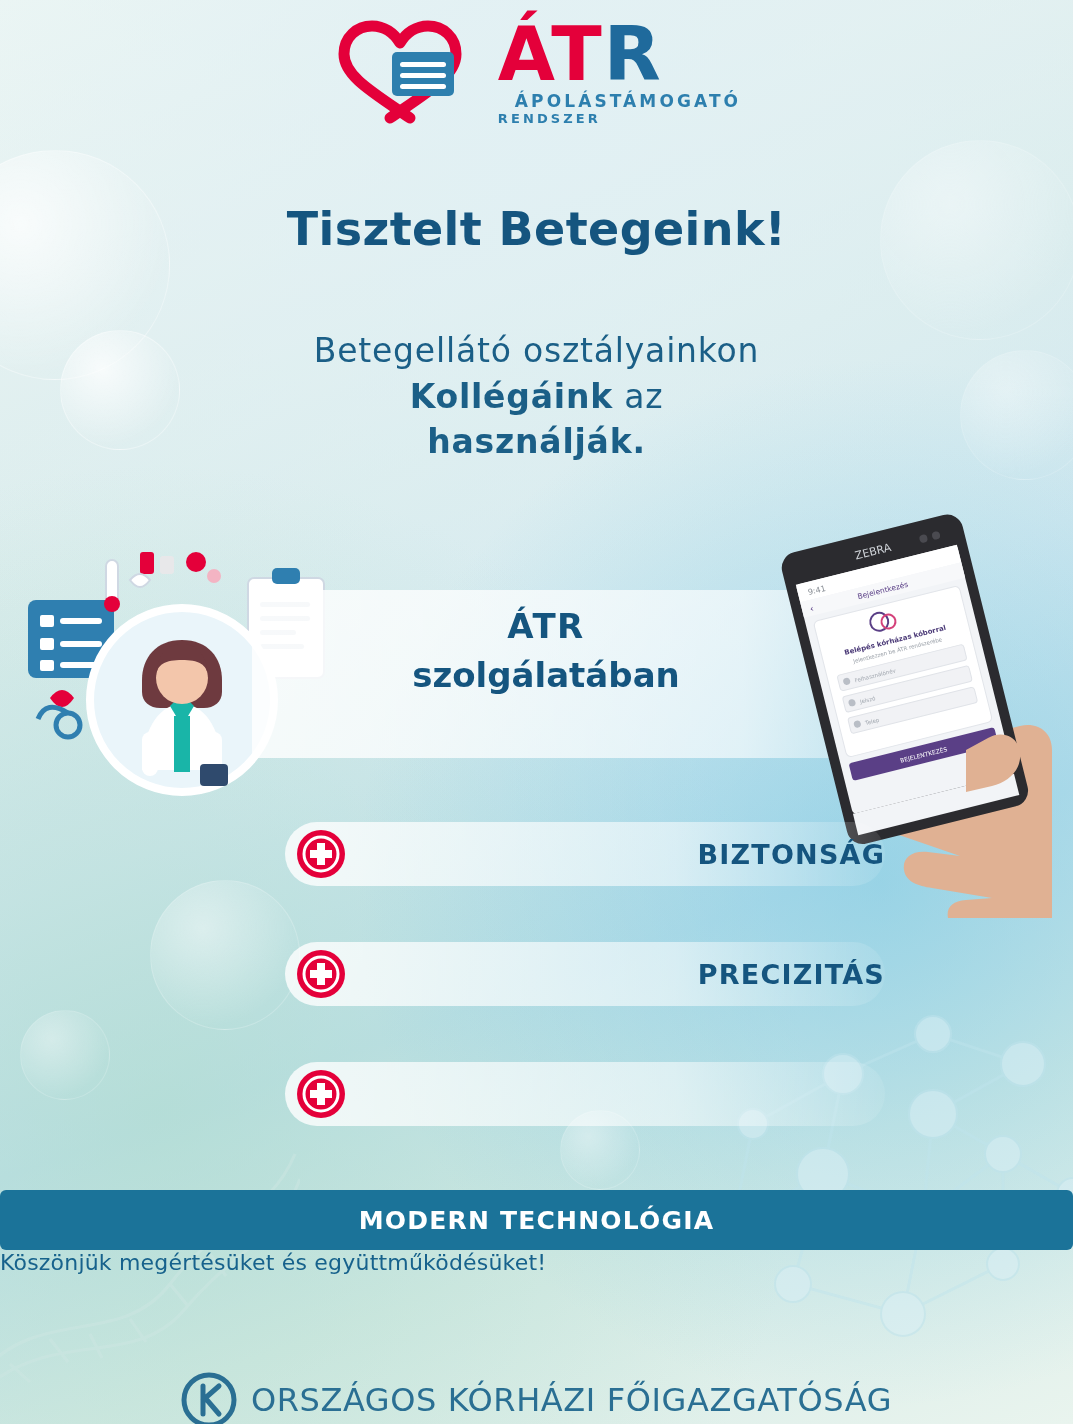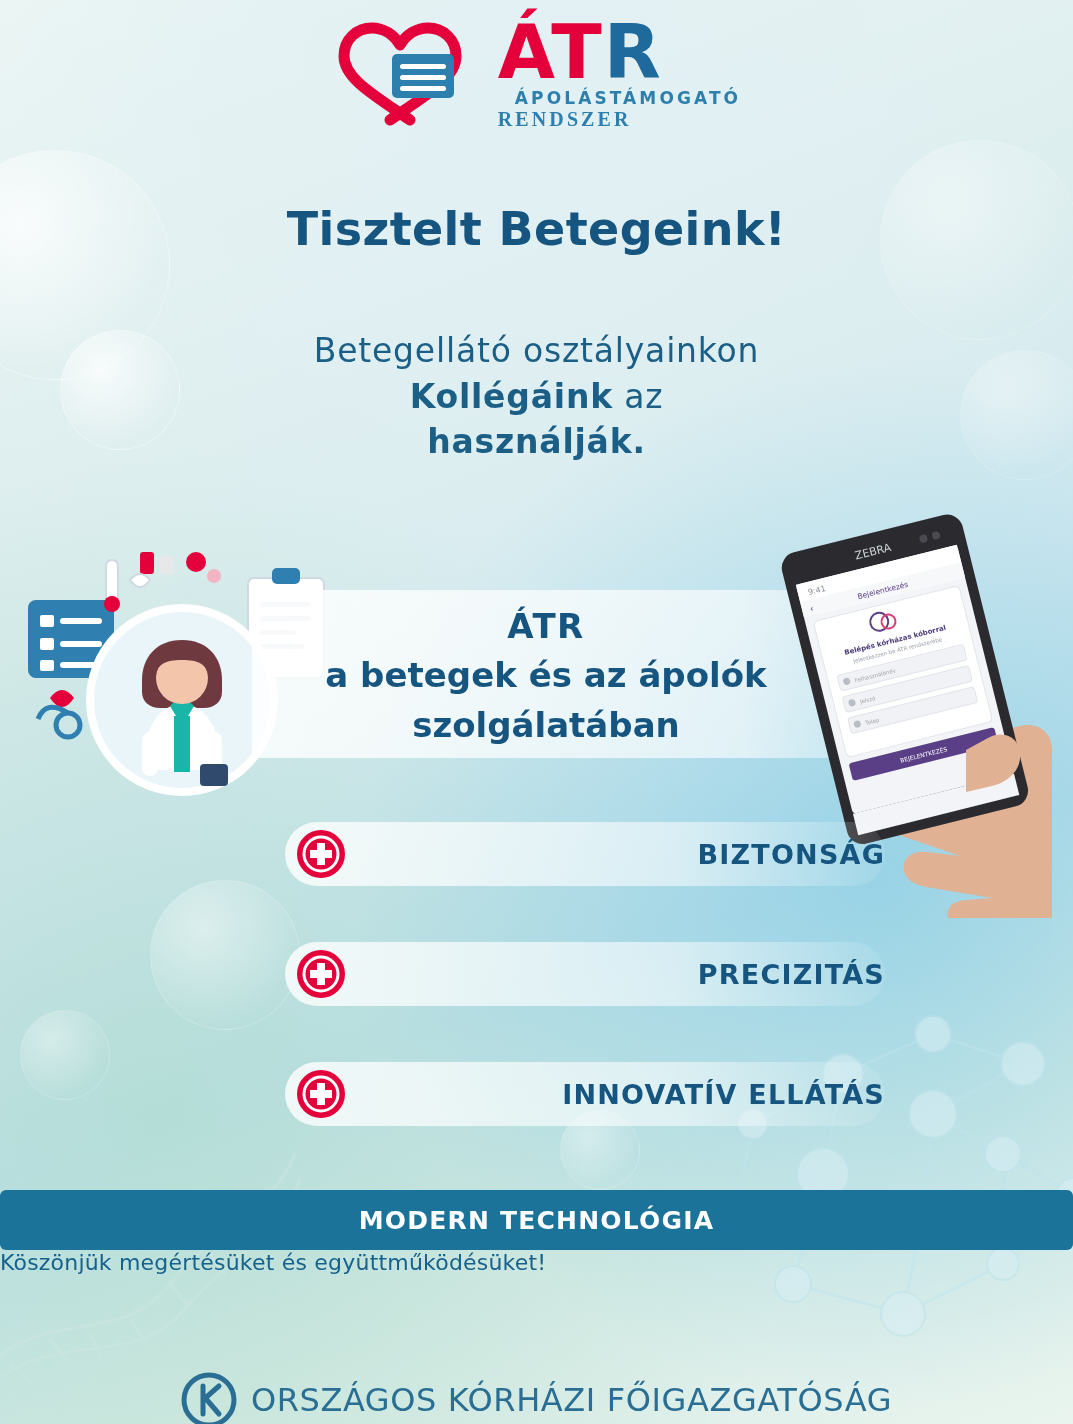--- a/index.html
+++ b/index.html
@@ -62,25 +62,24 @@
   .logo-atr .r { color: #1f6a9c; }
   .logo-sub1 {
     font-size: 17px;
     letter-spacing: 3.1px;
     color: #2d7fae;
     font-weight: 600;
     margin-top: 2px;
     margin-left: 17px;
   }
   .logo-sub2 {
-    font-size: 20px;
+    font-size: 13px;
     letter-spacing: 3.1px;
     color: #2d7fae;
     font-weight: 600;
-    font-family: Liberation Serif, serif;
   }
 
   
   .headline {
     position: absolute;
     top: 202px;
     width: 100%;
     text-align: center;
     font-size: 46px;
     font-weight: 800;
@@ -320,21 +319,20 @@
       <path d="M146 158 c 0 -24 12 -34 26 -34 s 26 10 26 34 c 0 -14 -10 -18 -26 -18 s -26 4 -26 18z" fill="#6e3a3f"></path>
       <rect x="196" y="212" width="16" height="44" rx="8" fill="#ffffff"></rect>
       <rect x="132" y="212" width="16" height="44" rx="8" fill="#ffffff"></rect>
       <rect x="190" y="244" width="28" height="22" rx="4" fill="#2f4a6d"></rect>
     </g>
   </svg>
 
   <div class="slogan-band"></div>
   <div class="slogan">
     <div class="atr-line">ÁTR</div>
-    <div>a betegek és az ápolók</div>
     <div>szolgálatában</div>
   </div>
 
   <svg class="phone-art" viewBox="0 0 320 420">
 
     <g fill="#e0b193">
       <path d="M300 418 L300 250 C 300 232, 286 222, 268 226 L 196 244 C 176 249, 170 262, 176 276 L 196 312 L 150 296 C 134 291, 122 300, 124 314 C 126 326, 136 332, 150 336 L 208 356 L 176 352 C 160 350, 150 358, 152 370 C 154 382, 166 386, 180 388 L 240 398 L 214 400 C 200 401, 194 408, 196 418 z"></path>
     </g>
     <g fill="#cf9d7d" opacity="0.5">
       <path d="M196 312 L150 296 C 140 293, 132 296, 128 302 L 200 322 z"></path>
@@ -396,21 +394,20 @@
     <div class="feature-label">PRECIZITÁS</div>
   </div>
 
   <div class="feature feature-3">
     <svg class="cross-icon" viewBox="0 0 52 52">
       <circle cx="26" cy="26" r="24" fill="#e4003a"></circle>
       <circle cx="26" cy="26" r="17" fill="none" stroke="#ffffff" stroke-width="3"></circle>
       <rect x="22" y="15" width="8" height="22" fill="#ffffff"></rect>
       <rect x="15" y="22" width="22" height="8" fill="#ffffff"></rect>
     </svg>
-    <div class="feature-label">INNOVATÍV ELLÁTÁS</div>
   </div>
 
   <div class="tech-bar">
     <span>MODERN TECHNOLÓGIA</span>
   </div>
 
   <div class="thanks">Köszönjük megértésüket és együttműködésüket!</div>
 
   <div class="footer">
     <svg class="footer-mark" viewBox="0 0 56 56">

